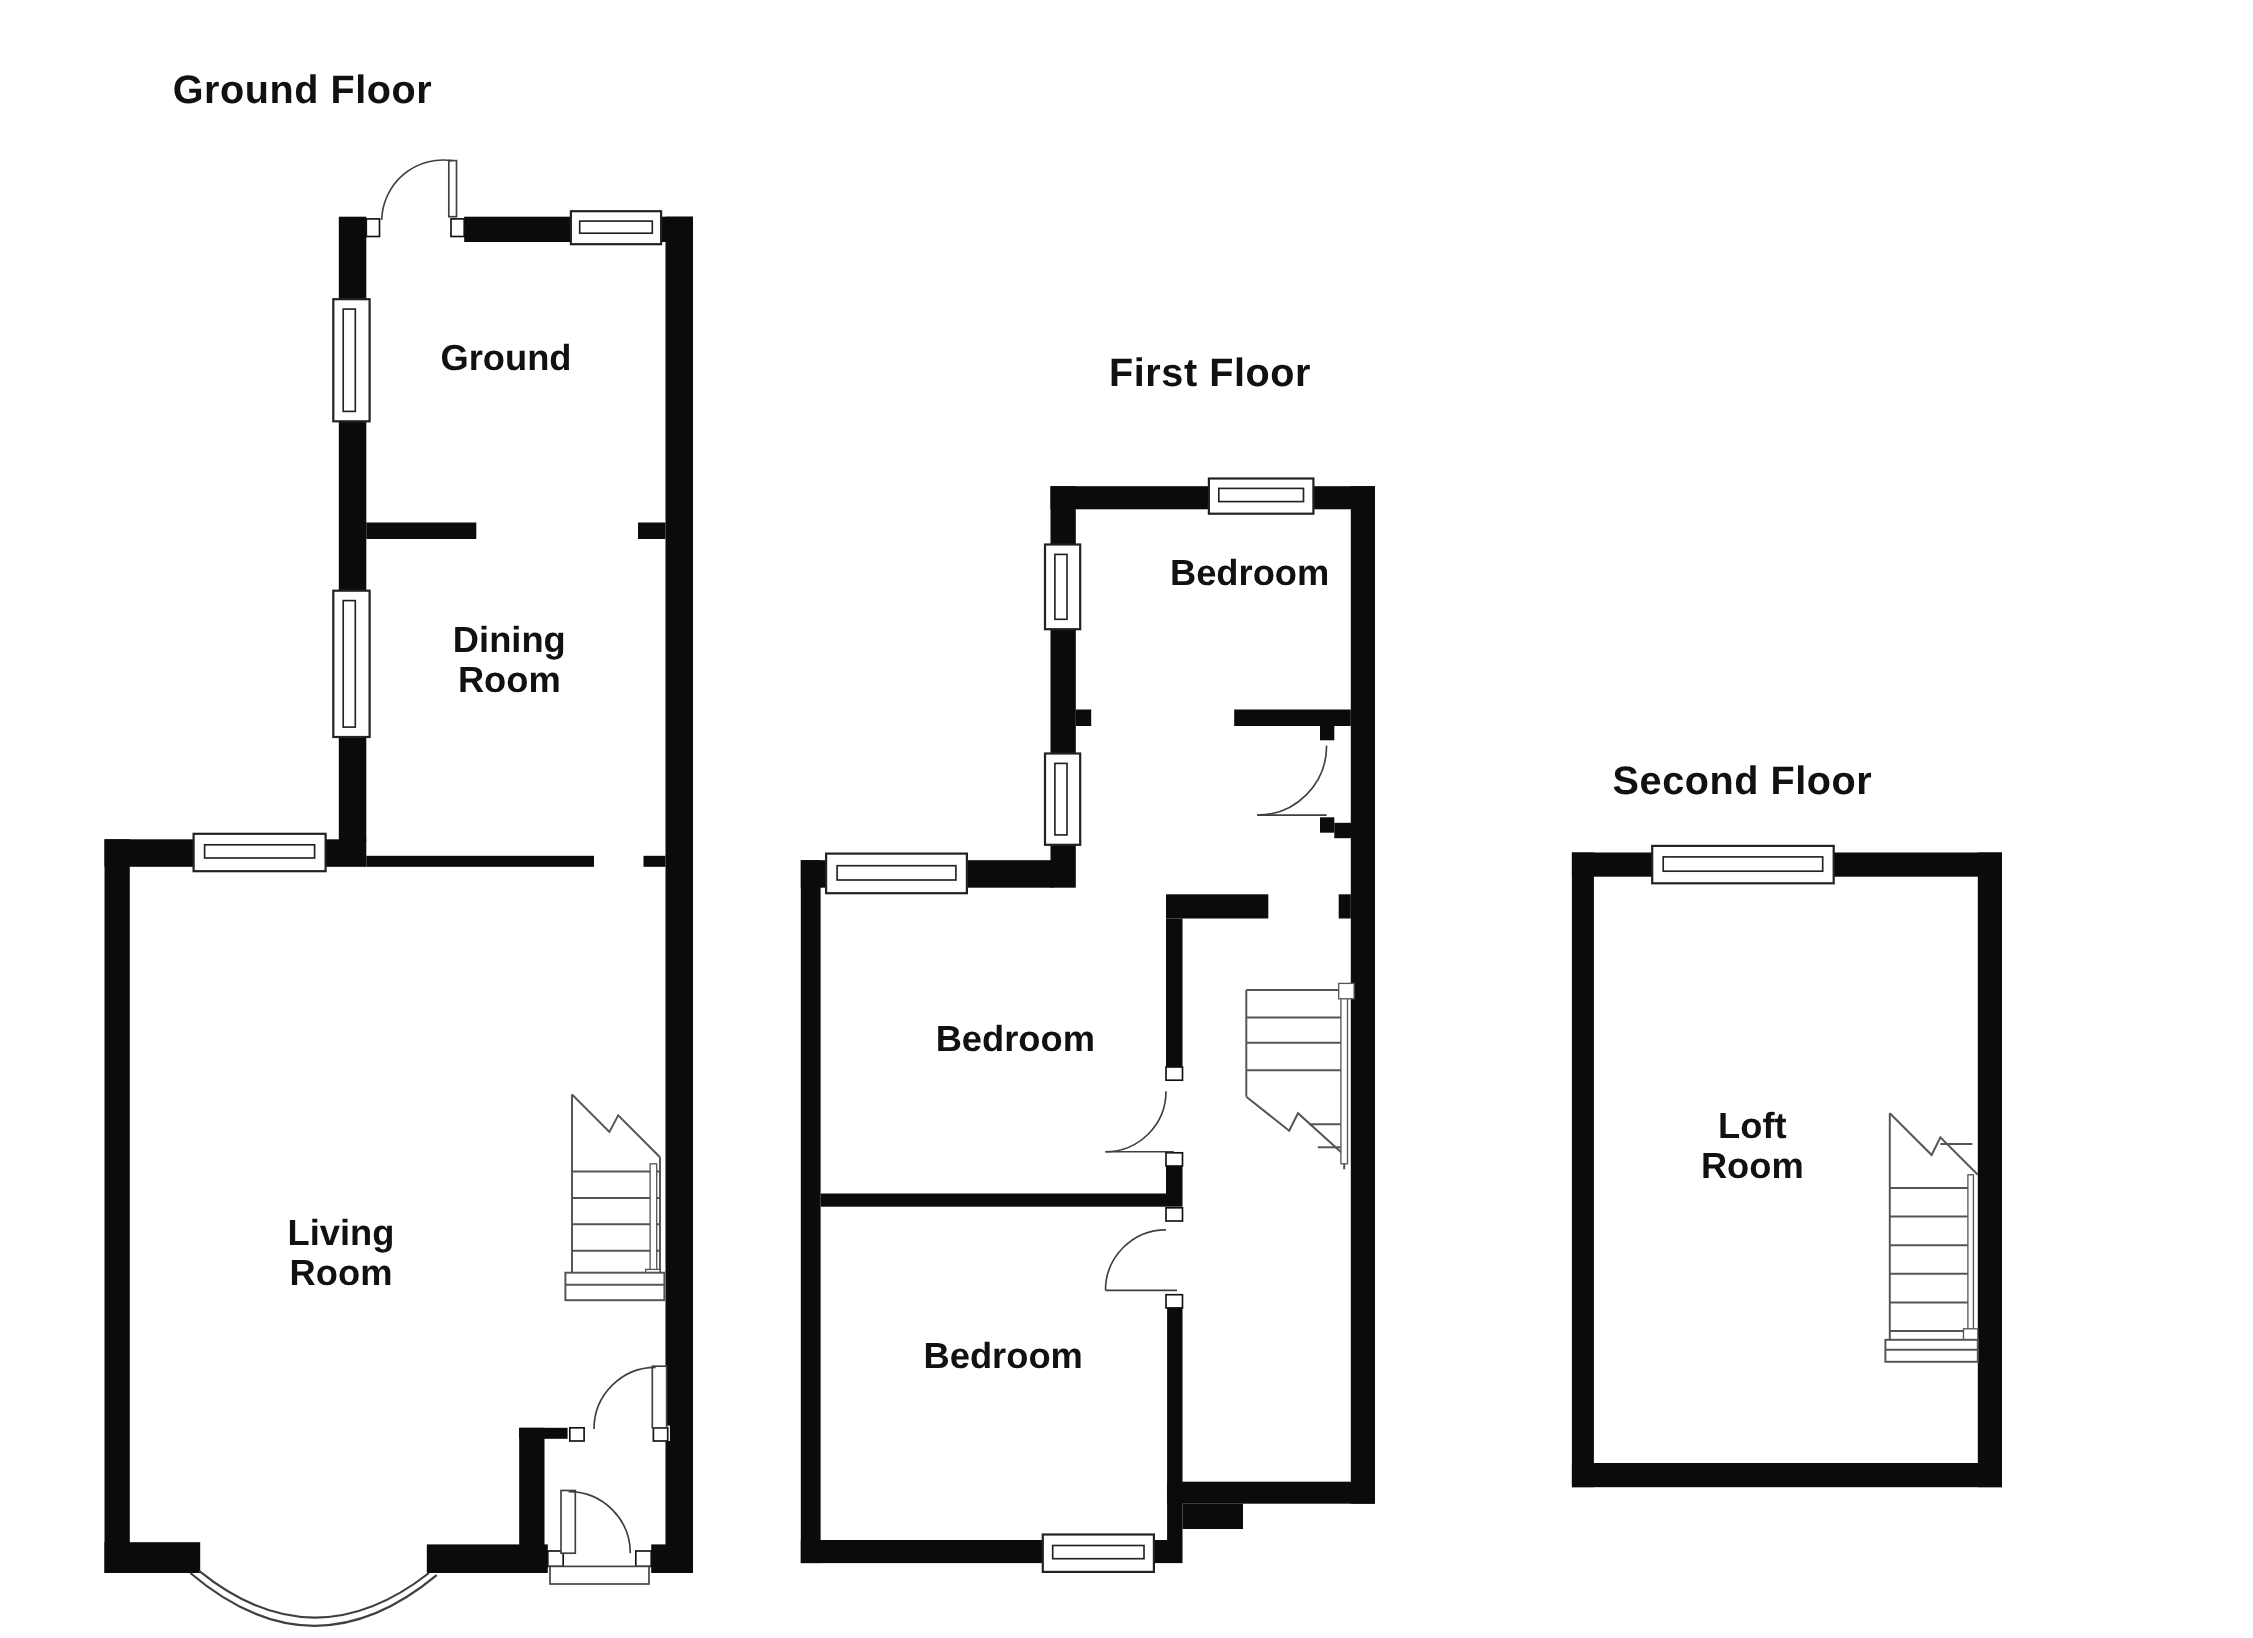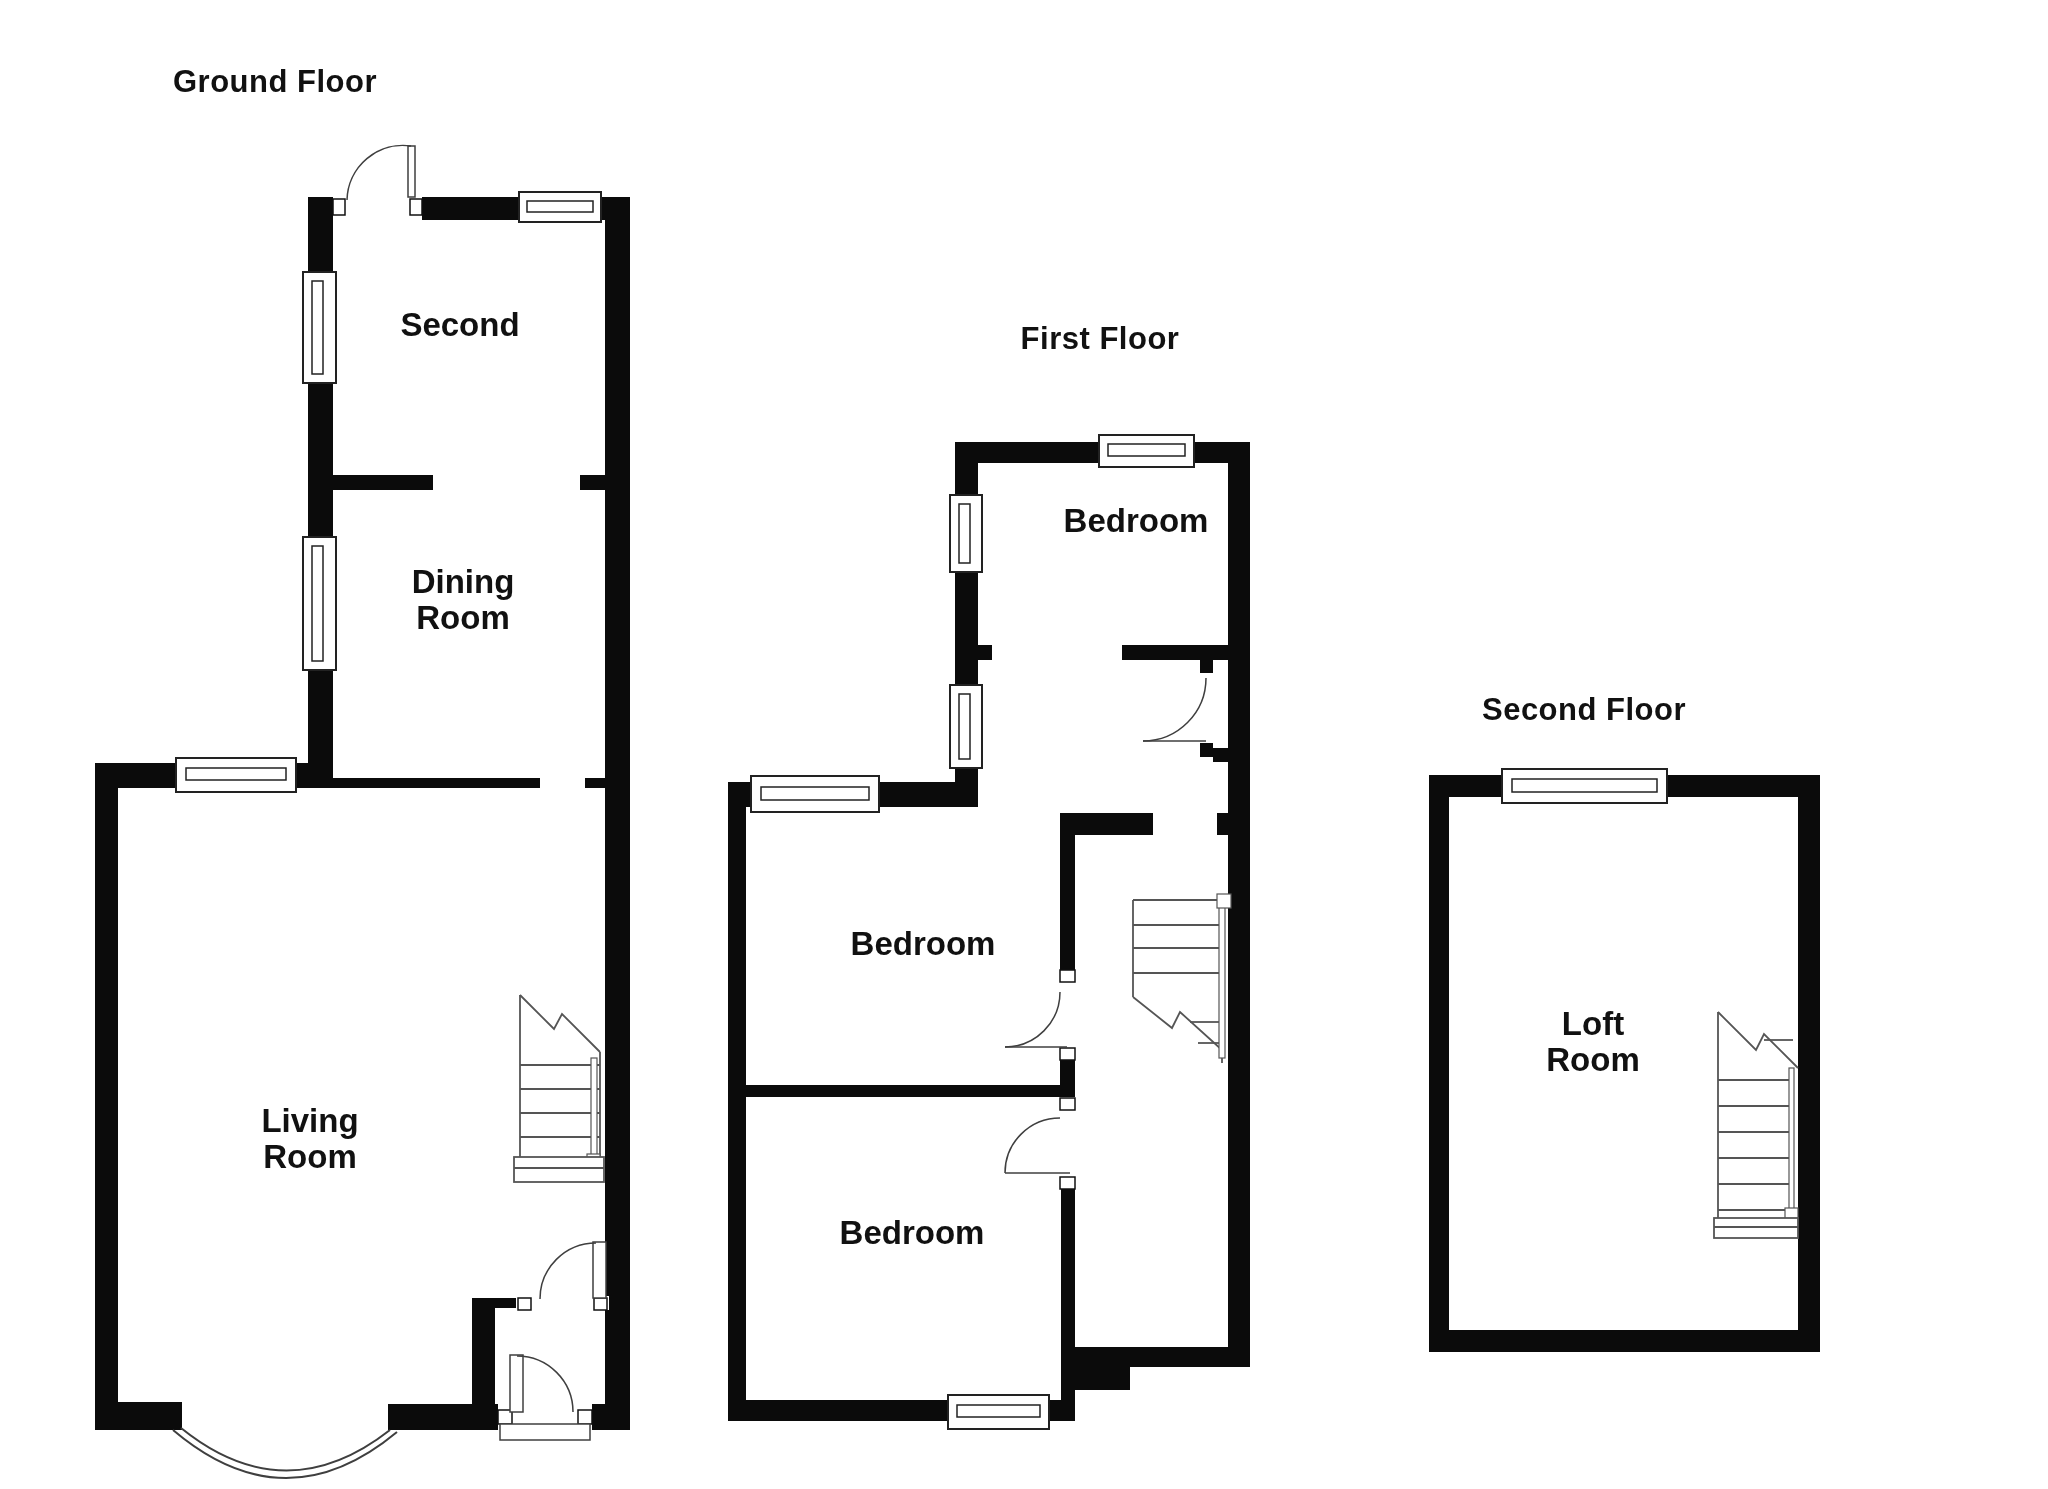--- a/index.html
+++ b/index.html
@@ -16,21 +16,21 @@
     overflow: hidden;
   }
   #plan-svg {
     position: absolute;
     left: 0;
     top: 0;
   }
   .floor-title {
     position: absolute;
     transform: translate(-50%, -50%);
-    font-size: 31px;
+    font-size: 36px;
     font-weight: 700;
     color: #111111;
     white-space: nowrap;
     letter-spacing: 0.5px;
   }
   .room-label {
     position: absolute;
     transform: translate(-50%, -50%);
     font-size: 33px;
     font-weight: 700;
@@ -238,21 +238,21 @@
         <rect x="1789" y="1068" width="5" height="142" fill="#ffffff" stroke-width="1.2"></rect>
         <rect x="1785" y="1208" width="13" height="13" fill="#ffffff" stroke-width="1.2"></rect>
         <rect x="1714" y="1218" width="84" height="20" fill="#ffffff"></rect>
         <path d="M 1714 1227 L 1798 1227"></path>
       </g>
     </g>
   </svg>
 
   <div class="floor-title" style="left:275px; top:82px;">Ground Floor</div>
 
-  <div class="room-label" style="left:460px; top:325px;">Second</div>
+  <div class="room-label" style="left:460px; top:325px;">Ground</div>
 
   <div class="room-label" style="left:463px; top:600px;">
     <div>Dining</div>
     <div>Room</div>
   </div>
 
   <div class="room-label" style="left:310px; top:1139px;">
     <div>Living</div>
     <div>Room</div>
   </div>

